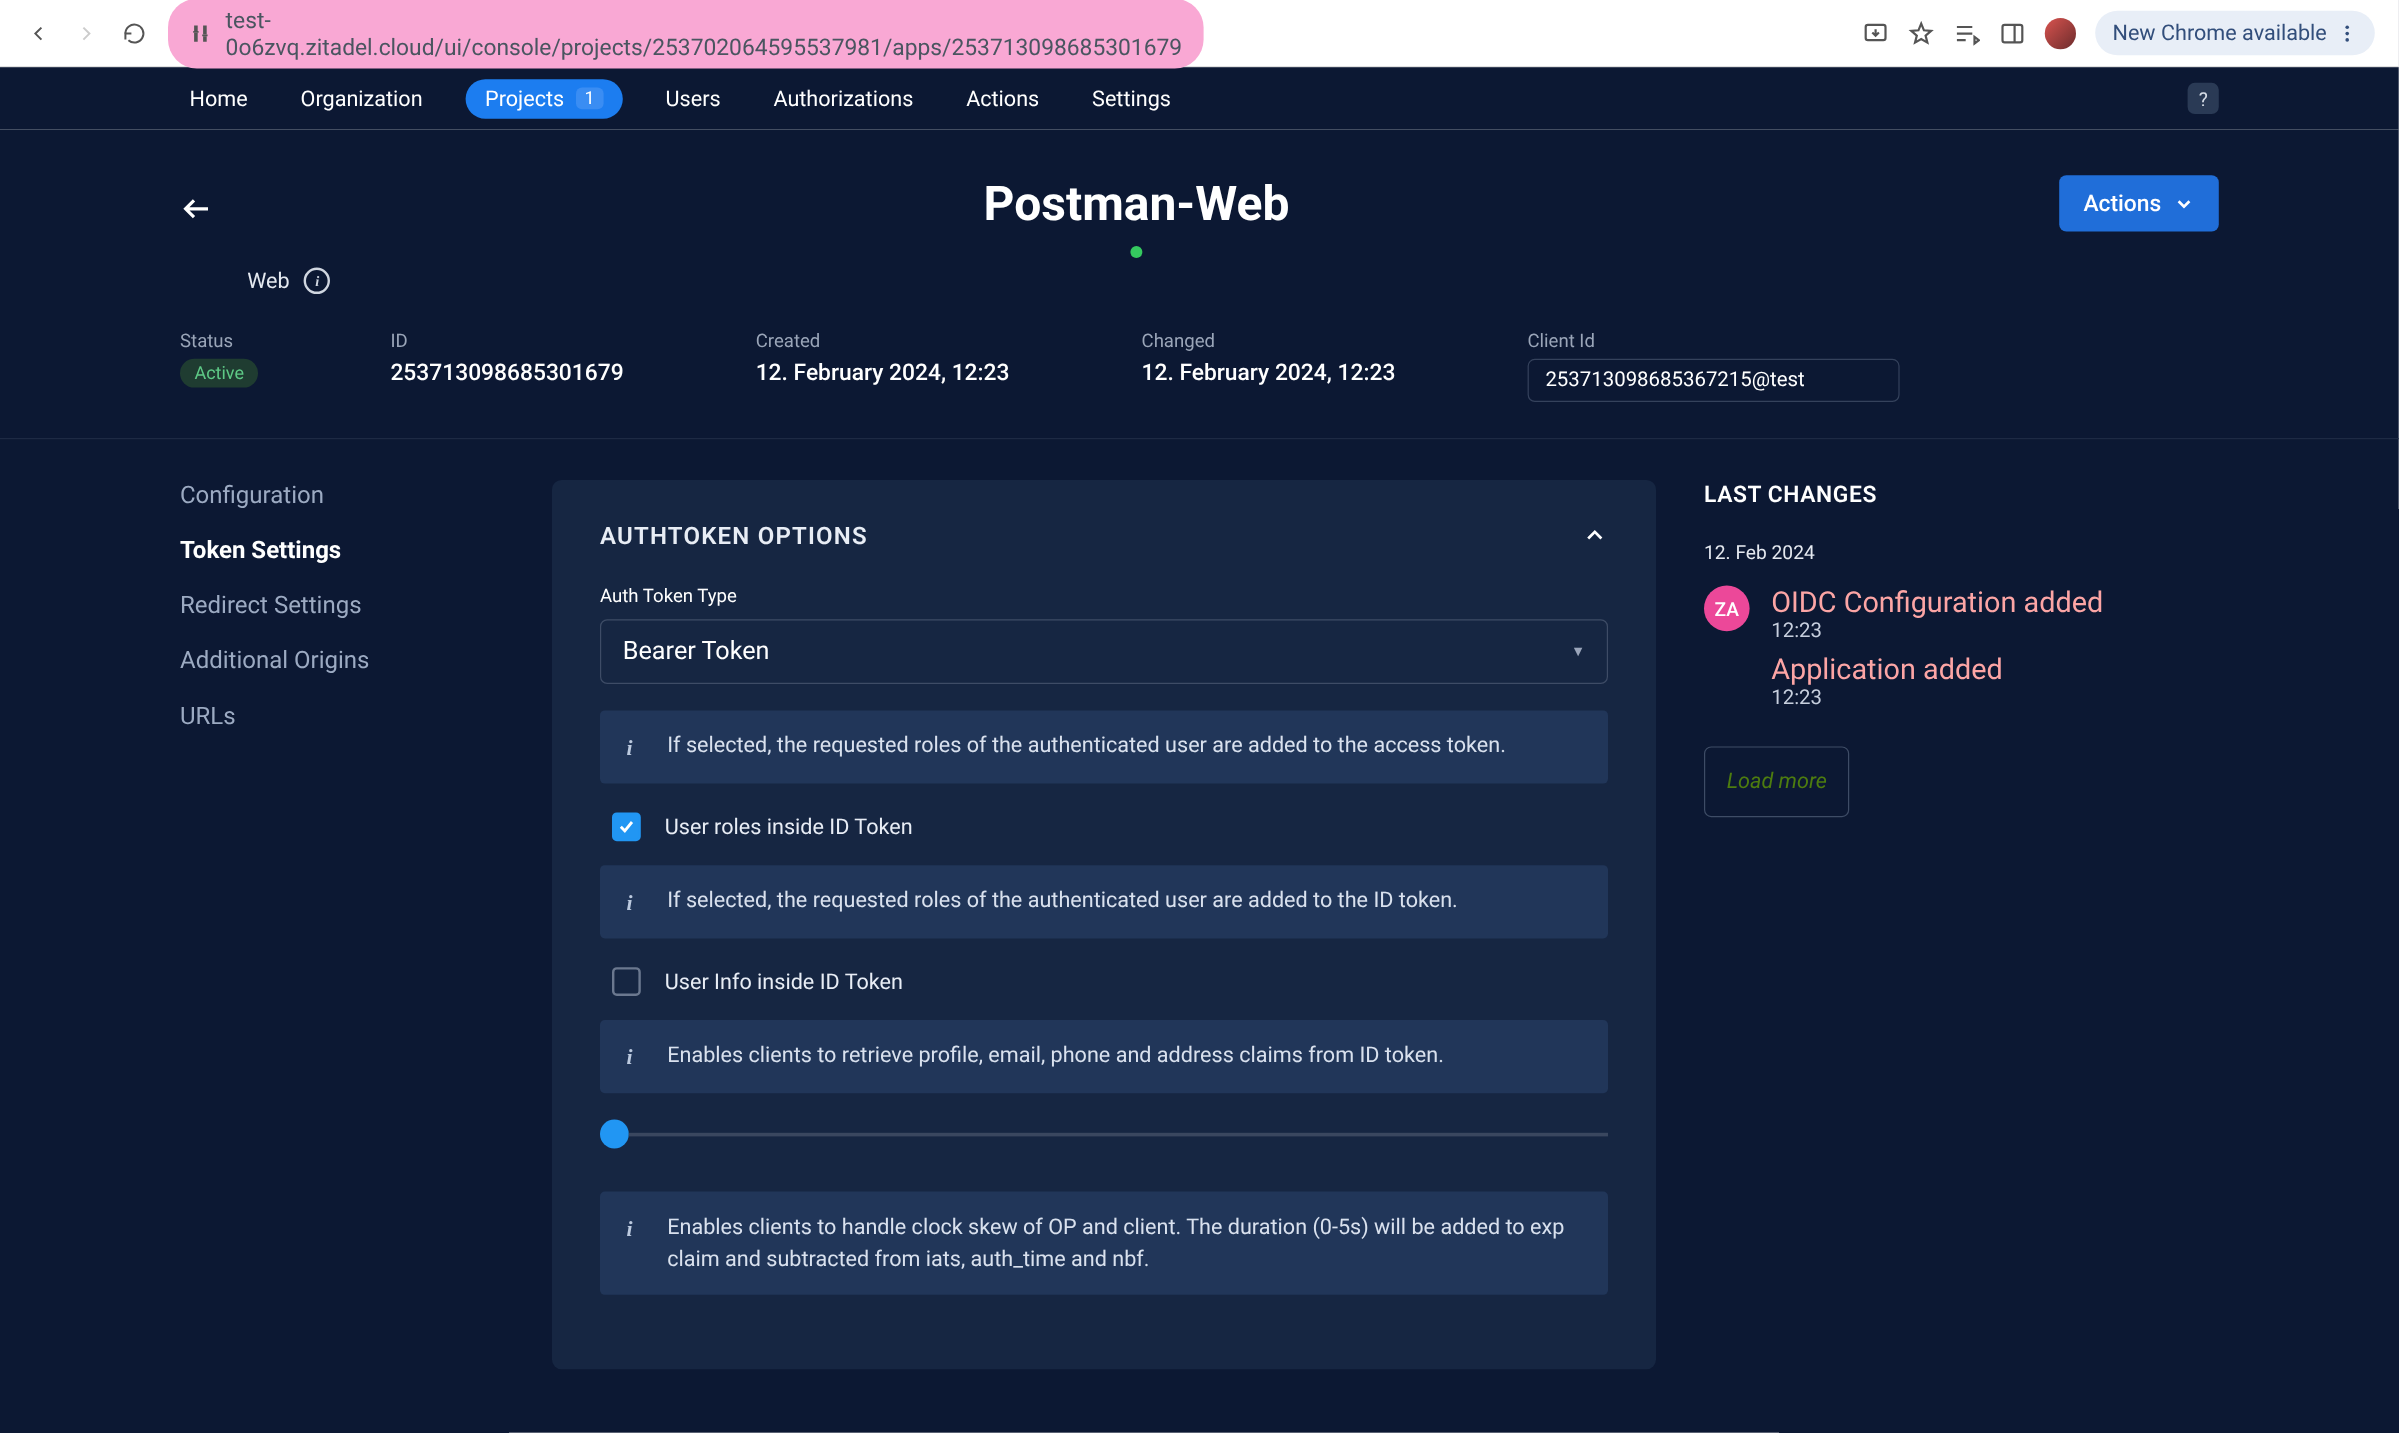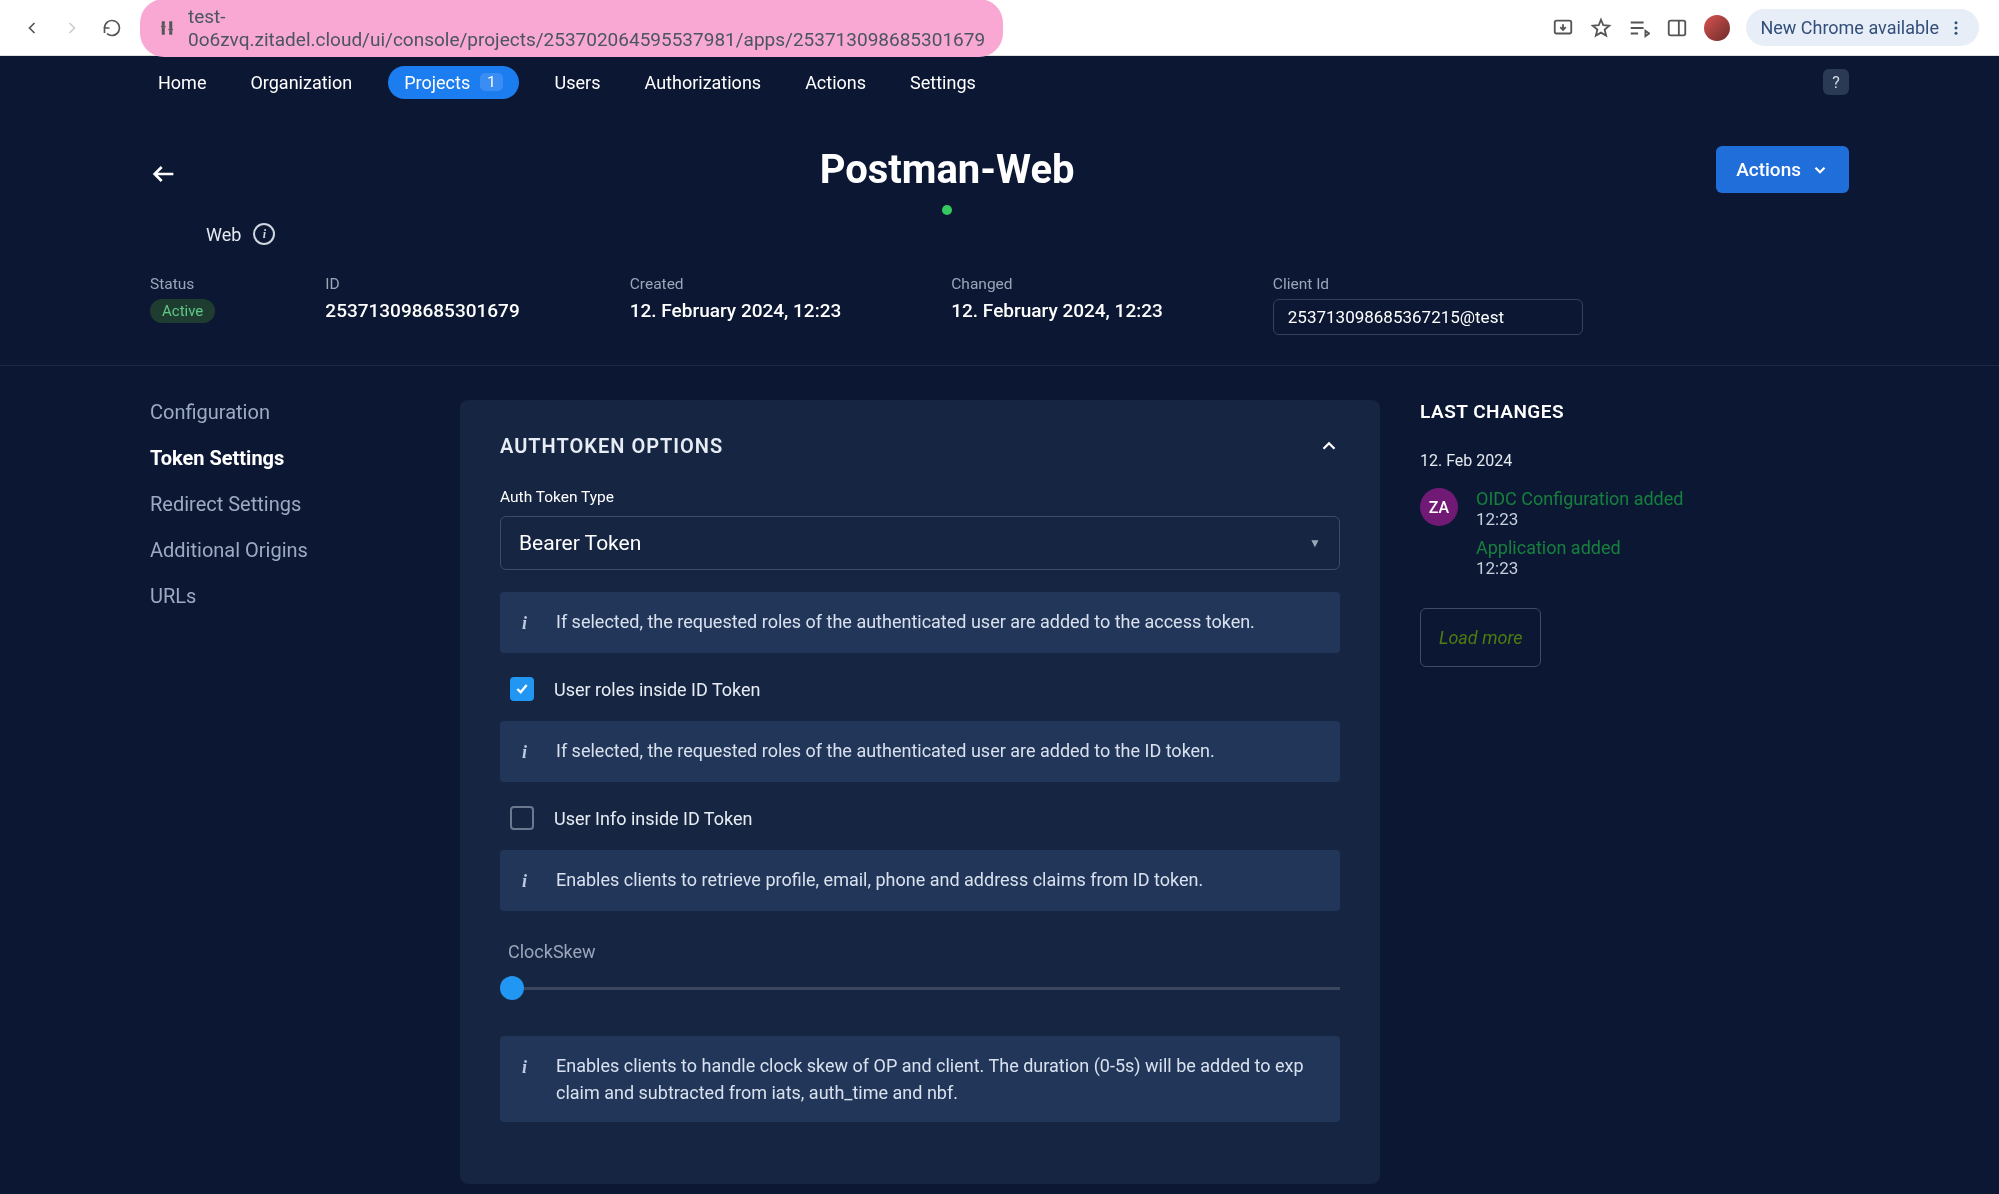--- a/index.html
+++ b/index.html
@@ -142,23 +142,23 @@
 .check-label{color:#e8edf5;font-size:18px;}
 .section-label{color:#9aa5ba;font-size:18px;margin:30px 0 14px 8px;}
 .slider{display:flex;align-items:center;margin:0 0 36px 0;}
 .slider-thumb{width:24px;height:24px;border-radius:50%;background:#2196f3;flex-shrink:0;}
 .slider-track{height:3px;background:#3a475f;flex:1;}
 
 .right-col{flex:1;max-width:400px;}
 .rc-title{color:#fff;font-size:19px;font-weight:600;letter-spacing:0.5px;margin-bottom:28px;}
 .rc-date{color:#e5e9f0;font-size:16px;margin-bottom:18px;}
 .change-row{display:flex;gap:18px;margin-bottom:18px;}
-.change-avatar{width:38px;height:38px;border-radius:50%;background:#701a75;color:#fff;display:flex;align-items:center;justify-content:center;font-size:16px;font-weight:500;flex-shrink:0;}
+.change-avatar{width:38px;height:38px;border-radius:50%;background:#ec4899;color:#fff;display:flex;align-items:center;justify-content:center;font-size:16px;font-weight:500;flex-shrink:0;}
 .change-body{}
-.change-title{color:#15803d;font-size:18px;}
+.change-title{color:#fca5a5;font-size:24px;}
 .change-time{color:#c7cfde;font-size:17px;}
 .load-more{border:1px solid #3e4c66;border-radius:6px;padding:18px 18px;color:#4d7c0f;font-size:18px;display:inline-block;margin-top:12px;font-style:italic;}
 svg { display:block; }
 </style>
 </head>
 <body>
 
 <div class="browser-chrome">
   <div class="chrome-btn">
     <svg width="20" height="20" viewBox="0 0 24 24" fill="none" stroke="#555" stroke-width="2">
@@ -335,21 +335,20 @@
       <div class="checkbox-row">
         <div class="cbox"></div>
         <span class="check-label">User Info inside ID Token</span>
       </div>
 
       <div class="info-banner">
         <span class="info-icon">i</span>
         <span>Enables clients to retrieve profile, email, phone and address claims from ID token.</span>
       </div>
 
-      <div class="section-label">ClockSkew</div>
       <div class="slider">
         <div class="slider-thumb"></div>
         <div class="slider-track"></div>
       </div>
 
       <div class="info-banner">
         <span class="info-icon">i</span>
         <span>Enables clients to handle clock skew of OP and client. The duration (0-5s) will be added to exp claim and subtracted from iats, auth_time and nbf.</span>
       </div>
     </div>

